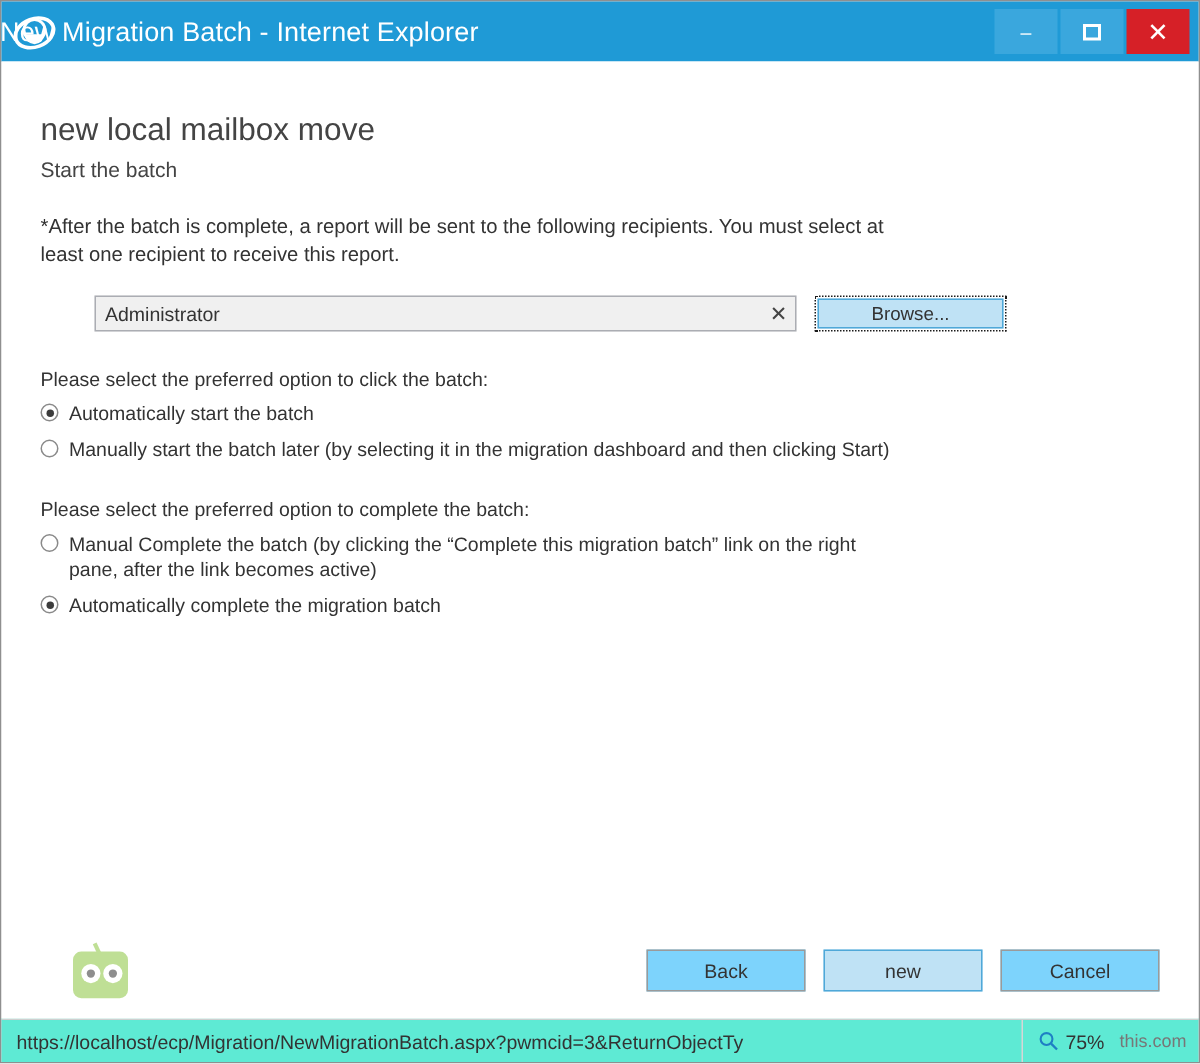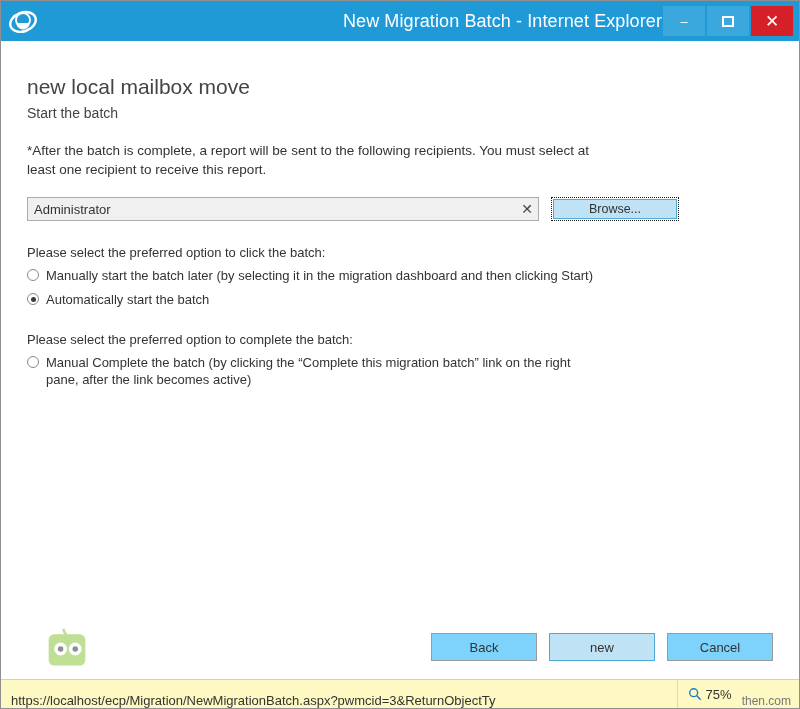--- a/index.html
+++ b/index.html
@@ -41,21 +41,21 @@
     width: 34px;
     height: 34px;
     margin-left: 5px;
     flex: none;
     display: flex;
     align-items: center;
     justify-content: center;
   }
   #title-text {
     flex: 1;
-    text-align: right;
+    text-align: left;
     color: #ffffff;
     font-size: 18px;
     letter-spacing: 0.1px;
     margin-left: -40px;
   }
   .caption-btn {
     width: 42px;
     height: 30px;
     margin: 0 1px;
     display: flex;
@@ -108,27 +108,28 @@
   }
 
   
   #recipient-row {
     margin-top: 18px;
     display: flex;
     align-items: stretch;
     height: 24px;
   }
   #recipient-box {
-    width: 512px;
+    width: 468px;
     border: 1px solid #abadb3;
     background: #f0f0f0;
     display: flex;
     align-items: center;
     box-sizing: border-box;
     position: relative;
+    margin-left: 36px;
   }
   #recipient-value {
     font-size: 13px;
     color: #333333;
     padding-left: 6px;
     flex: 1;
   }
   #recipient-clear {
     width: 22px;
     text-align: center;
@@ -238,24 +239,24 @@
     font-weight: bold;
     color: #5a5a5a;
     letter-spacing: 2px;
     margin-left: 4px;
   }
 
   
   #statusbar {
     height: 28px;
     flex: none;
-    background: #fef9c3;
+    background: #5eead4;
     border-top: 1px solid #cfcfcf;
     display: flex;
-    align-items: flex-end;
+    align-items: center;
     font-size: 13px;
     color: #333333;
   }
   #status-url {
     flex: 1;
     padding-left: 10px;
     white-space: nowrap;
     overflow: hidden;
     text-overflow: clip;
   }
@@ -311,33 +312,37 @@
         <span id="recipient-clear">✕</span>
       </div>
       <div id="browse-wrap">
         <div id="browse-button">Browse...</div>
       </div>
     </div>
 
     <div class="group-label">Please select the preferred option to click the batch:</div>
 
     <div class="radio-row">
+      <span class="radio checked"></span>
+      <span class="radio-label">Automatically start the batch</span>
+    </div>
+    <div class="radio-row">
       <span class="radio"></span>
       <span class="radio-label">Manually start the batch later (by selecting it in the migration dashboard and then clicking Start)</span>
-    </div>
-    <div class="radio-row">
-      <span class="radio checked"></span>
-      <span class="radio-label">Automatically start the batch</span>
     </div>
 
     <div class="group-label">Please select the preferred option to complete the batch:</div>
 
     <div class="radio-row">
       <span class="radio"></span>
       <span class="radio-label">Manual Complete the batch (by clicking the “Complete this migration batch” link on the right pane, after the link becomes active)</span>
+    </div>
+    <div class="radio-row">
+      <span class="radio checked"></span>
+      <span class="radio-label">Automatically complete the migration batch</span>
     </div>
 
     <div id="watermark">
       <svg id="wm-logo" viewBox="0 0 48 48">
         <rect x="4" y="8" width="40" height="34" rx="6" fill="#8cc63f"></rect>
         <circle cx="17" cy="24" r="7" fill="#ffffff"></circle>
         <circle cx="17" cy="24" r="3" fill="#333333"></circle>
         <circle cx="33" cy="24" r="7" fill="#ffffff"></circle>
         <circle cx="33" cy="24" r="3" fill="#333333"></circle>
         <rect x="20" y="2" width="3" height="9" fill="#8cc63f" transform="rotate(-25 21 6)"></rect>
@@ -354,16 +359,16 @@
 
   <div id="statusbar">
     <div id="status-url">https://localhost/ecp/Migration/NewMigrationBatch.aspx?pwmcid=3&amp;ReturnObjectTy</div>
     <div id="zoom-area">
       <svg width="14" height="14" viewBox="0 0 16 16">
         <circle cx="6.5" cy="6.5" r="4.5" fill="none" stroke="#1e7fc4" stroke-width="1.6"></circle>
         <line x1="10" y1="10" x2="14.5" y2="14.5" stroke="#1e7fc4" stroke-width="1.8"></line>
       </svg>
       <span id="zoom-level">75%</span>
     </div>
-    <div id="wsxdn">then.com</div>
+    <div id="wsxdn">this.com</div>
   </div>
 
 </div>
 
 </body></html>

